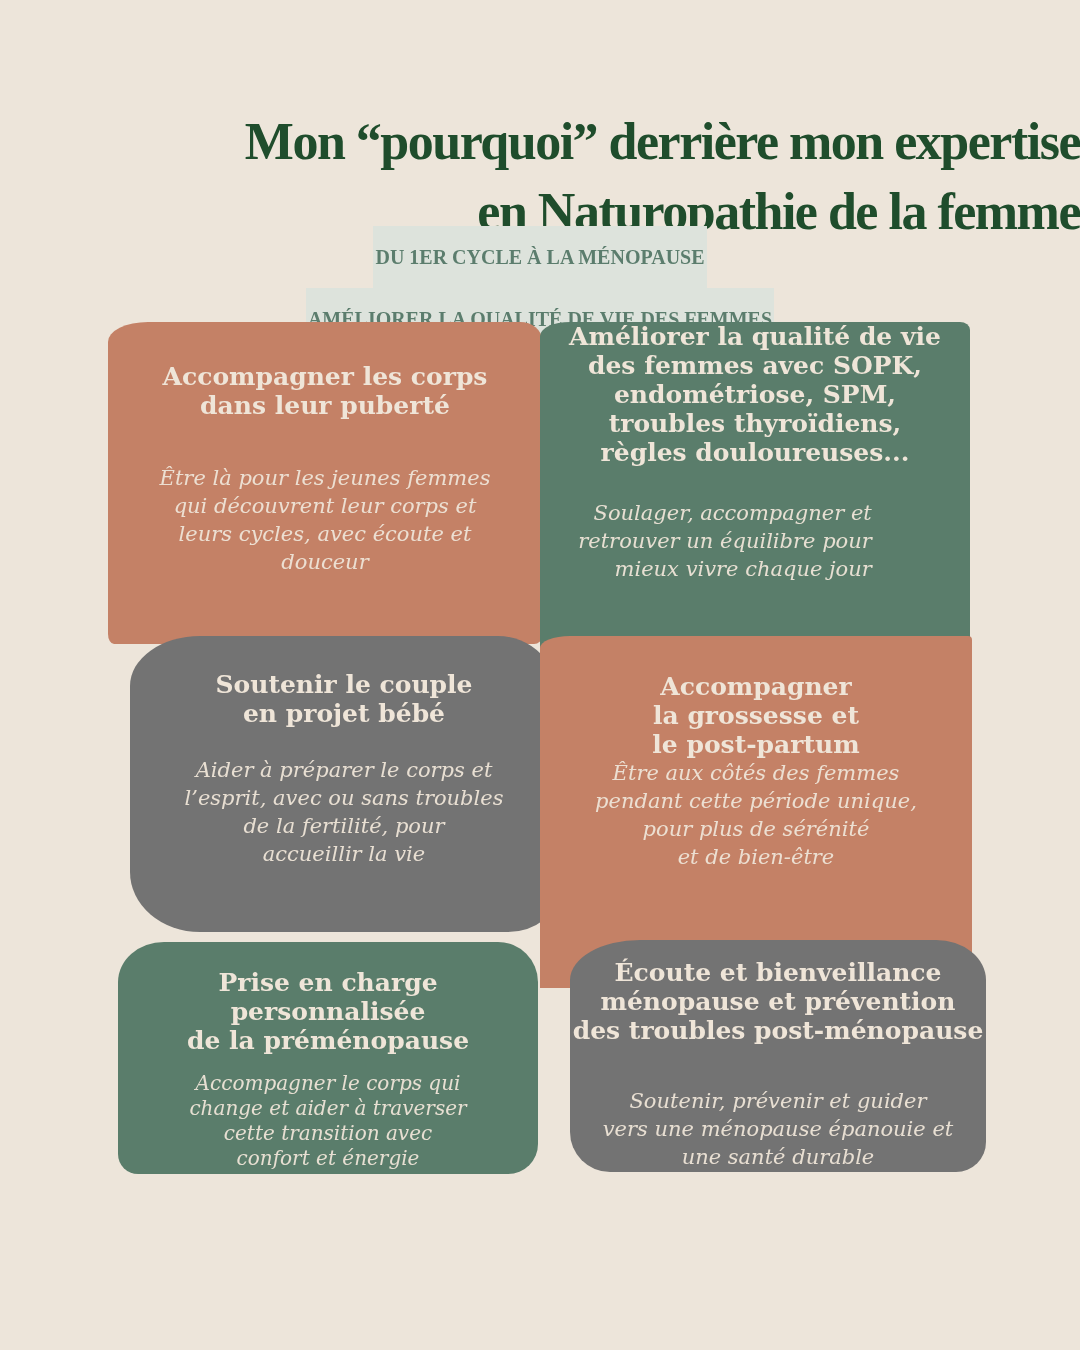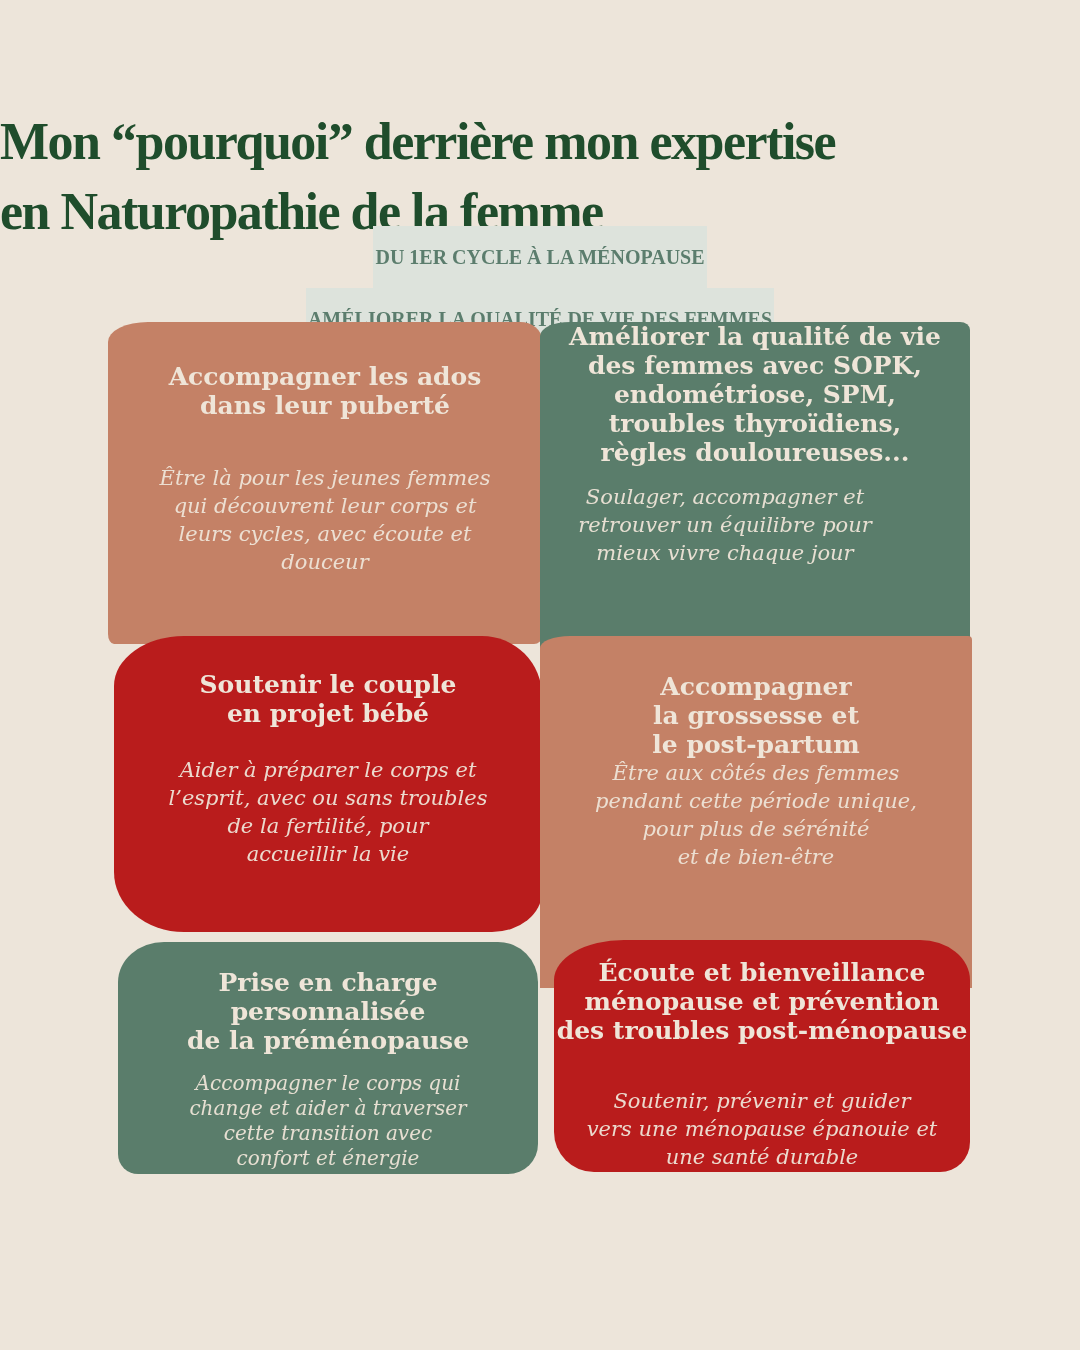--- a/index.html
+++ b/index.html
@@ -5,21 +5,21 @@
     html, body { margin: 0; padding: 0; }
     body {
       width: 1080px; height: 1350px;
       background: #ede5da;
       position: relative;
       overflow: hidden;
       font-family: "DejaVu Serif", "Liberation Serif", serif;
     }
     .title {
       position: absolute; left: 0; top: 72px; width: 1080px;
-      text-align: left;
+      text-align: right;
       color: #1f4d2c;
       font-family: "Liberation Serif", "DejaVu Serif", serif;
       font-weight: bold;
       font-size: 52px;
       line-height: 70px;
       letter-spacing: -1.5px;
     }
     .title span { display: block; }
     .subtitle {
       position: absolute; left: 0; top: 226px; width: 1080px;
@@ -52,29 +52,29 @@
     .card .cd {
       font-family: "DejaVu Serif", serif;
       font-style: italic;
       font-size: 21px;
       line-height: 28px;
       white-space: pre-line;
       opacity: 0.95;
     }
     .terracotta { background: #c48166; }
     .sage { background: #5a7d6b; }
-    .forest { background: #b91c1c; }
+    .forest { background: #737373; margin-left: 16px; }
 
     #card1 { left: 108px; top: 322px; width: 434px; height: 322px;
       border-radius: 40px 22px 8px 6px / 20px 18px 8px 10px; padding-top: 40px; z-index: 1; }
     #card1 .cd { margin-top: 44px; }
 
     #card2 { left: 540px; top: 322px; width: 430px; height: 330px;
       border-radius: 30px 10px 0 0 / 14px 8px 0 0; z-index: 1; }
-    #card2 .cd { margin-top: 16px; padding-right: 60px; }
+    #card2 .cd { margin-top: 32px; padding-right: 60px; text-align: right; }
 
     #card3 { left: 114px; top: 636px; width: 428px; height: 296px;
       border-radius: 70px 60px 50px 70px / 50px 60px 40px 60px; padding-top: 34px; z-index: 2; }
     #card3 .cd { margin-top: 28px; font-style: italic; }
 
     #card4 { left: 540px; top: 636px; width: 432px; height: 352px;
       border-radius: 30px 4px 0 0 / 12px 4px 0 0; padding-top: 36px; z-index: 2; }
     #card4 .cd { }
 
     #card5 { left: 118px; top: 942px; width: 420px; height: 232px;
@@ -92,21 +92,21 @@
   <span>Mon “pourquoi” derrière mon expertise</span>
   <span>en Naturopathie de la femme</span>
 </h1>
 
 <div class="subtitle">
   <span>DU 1ER CYCLE À LA MÉNOPAUSE</span><br>
   <span>AMÉLIORER LA QUALITÉ DE VIE DES FEMMES</span>
 </div>
 
 <div id="card1" class="card terracotta">
-  <div class="ct">Accompagner les ados
+  <div class="ct">Accompagner les corps
 dans leur puberté</div>
   <div class="cd">Être là pour les jeunes femmes
 qui découvrent leur corps et
 leurs cycles, avec écoute et
 douceur</div>
 </div>
 
 <div id="card2" class="card sage">
   <div class="ct">Améliorer la qualité de vie
 des femmes avec SOPK,

